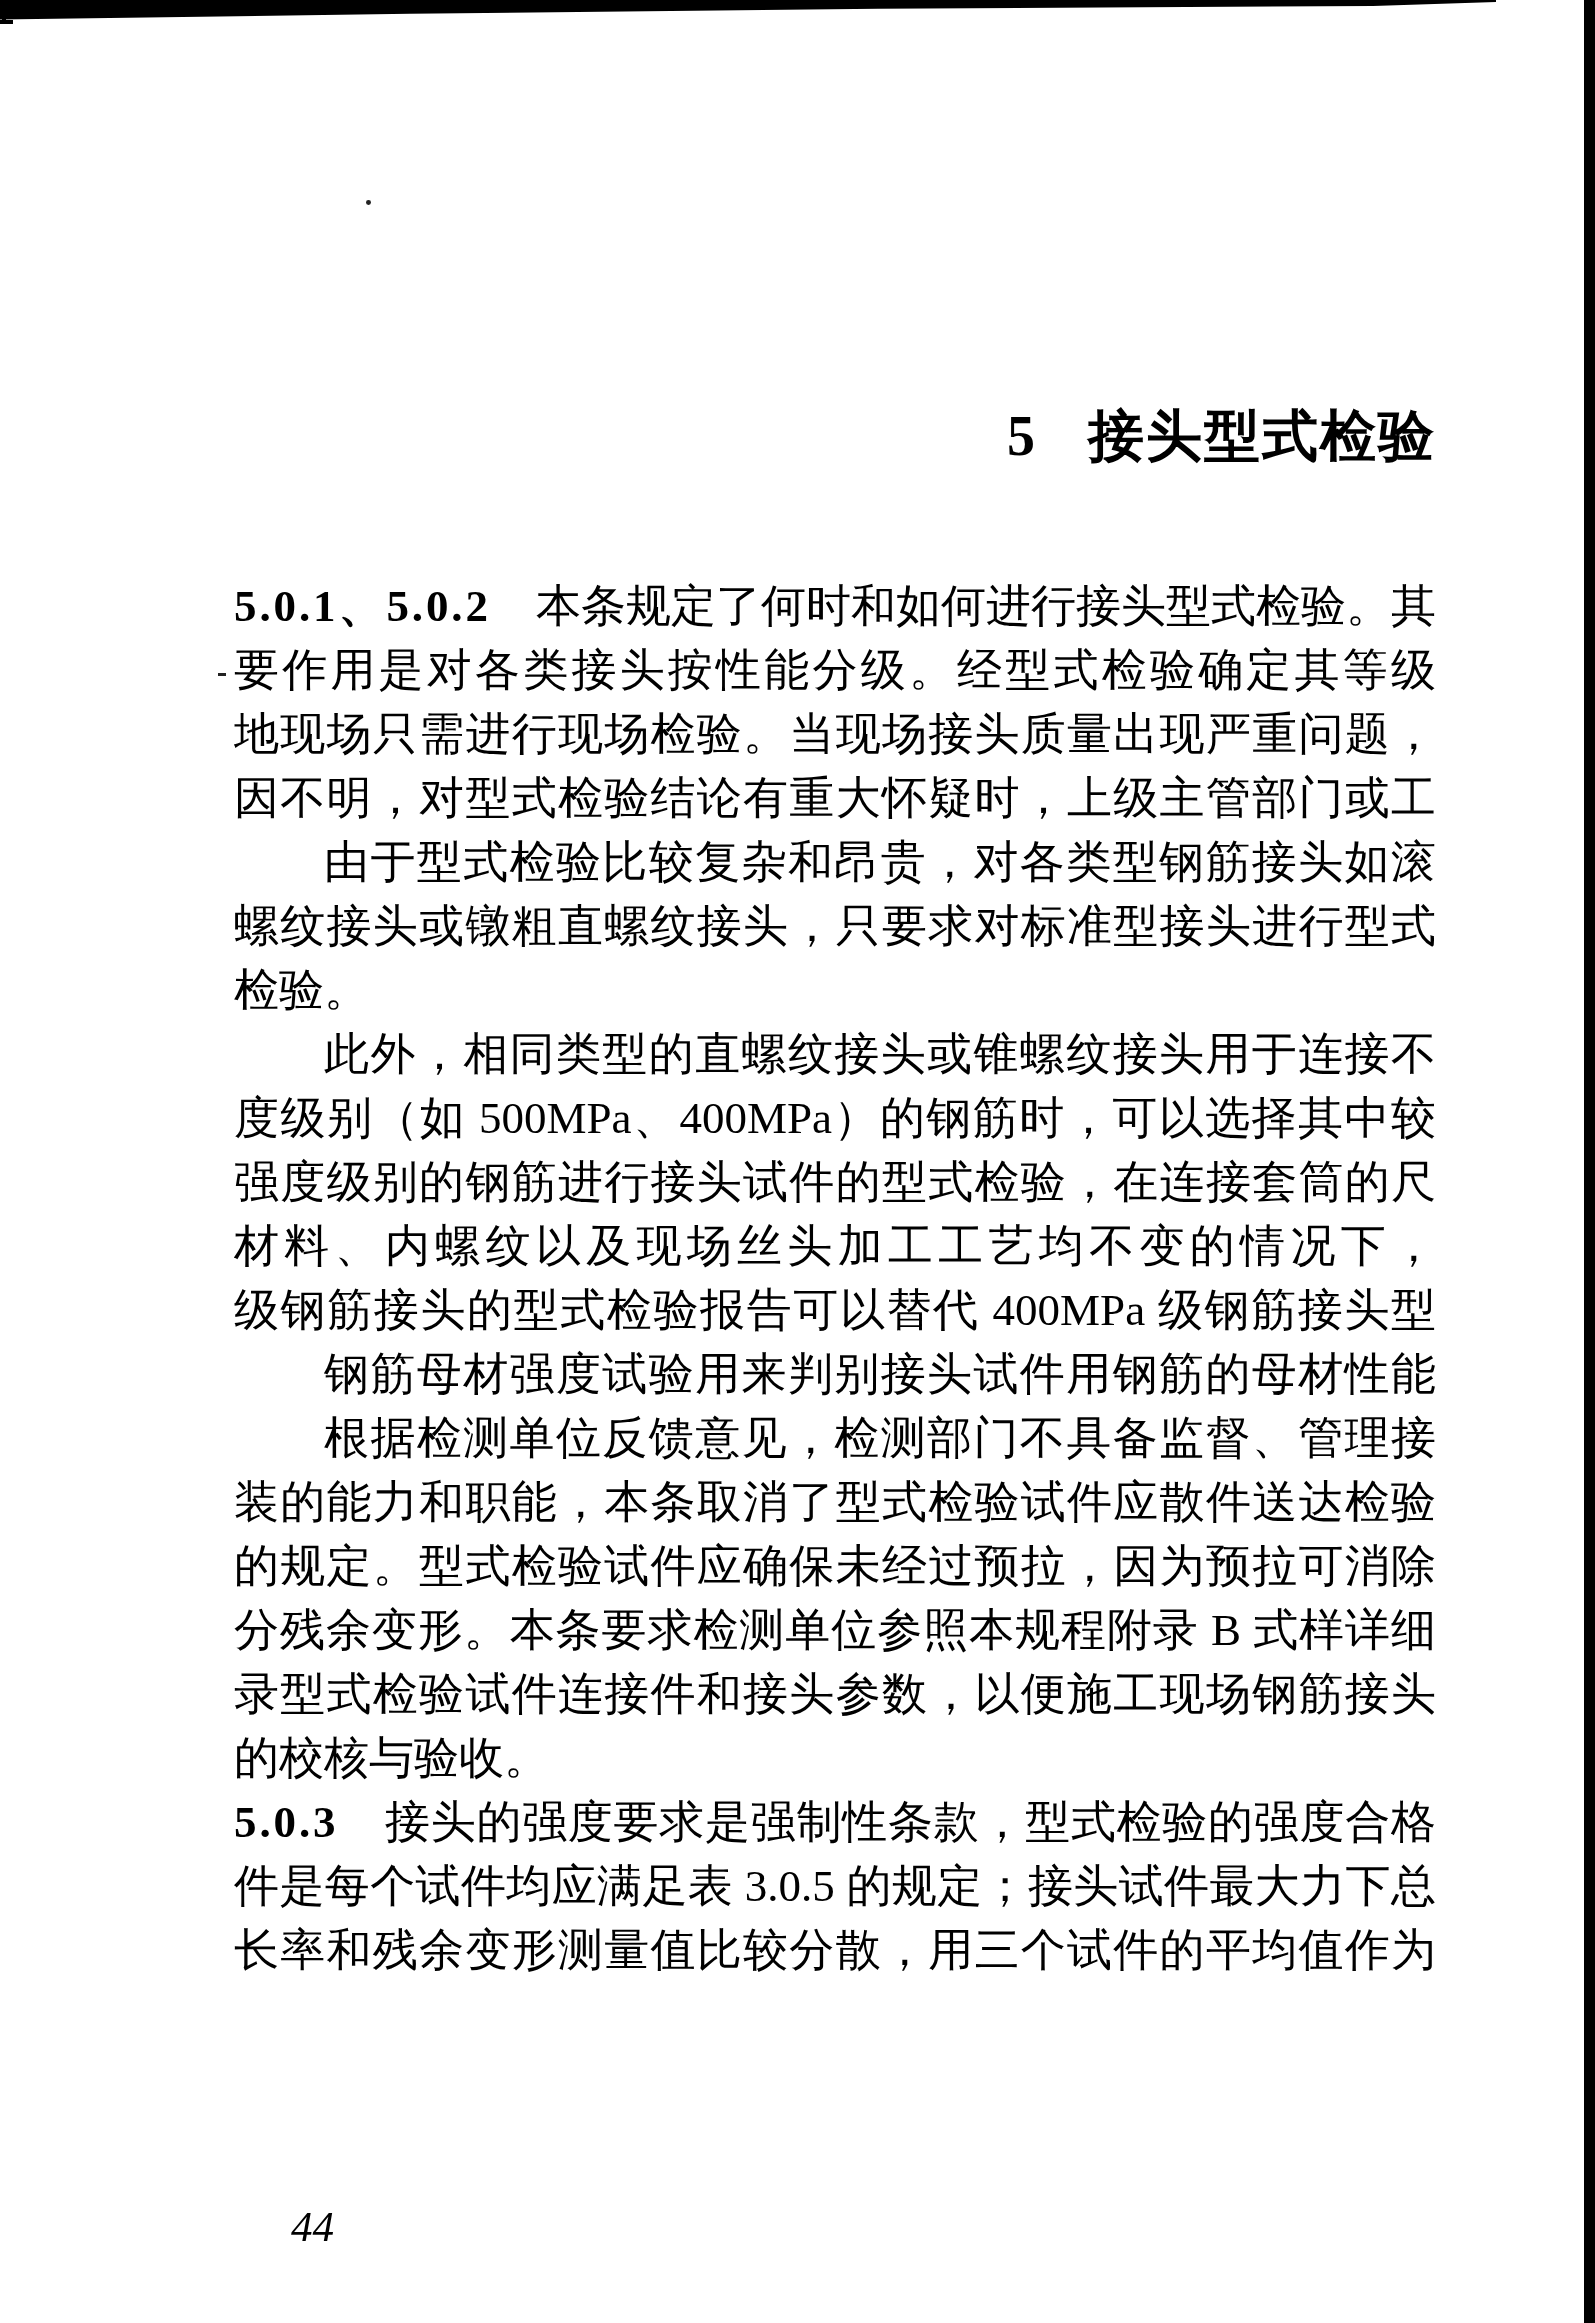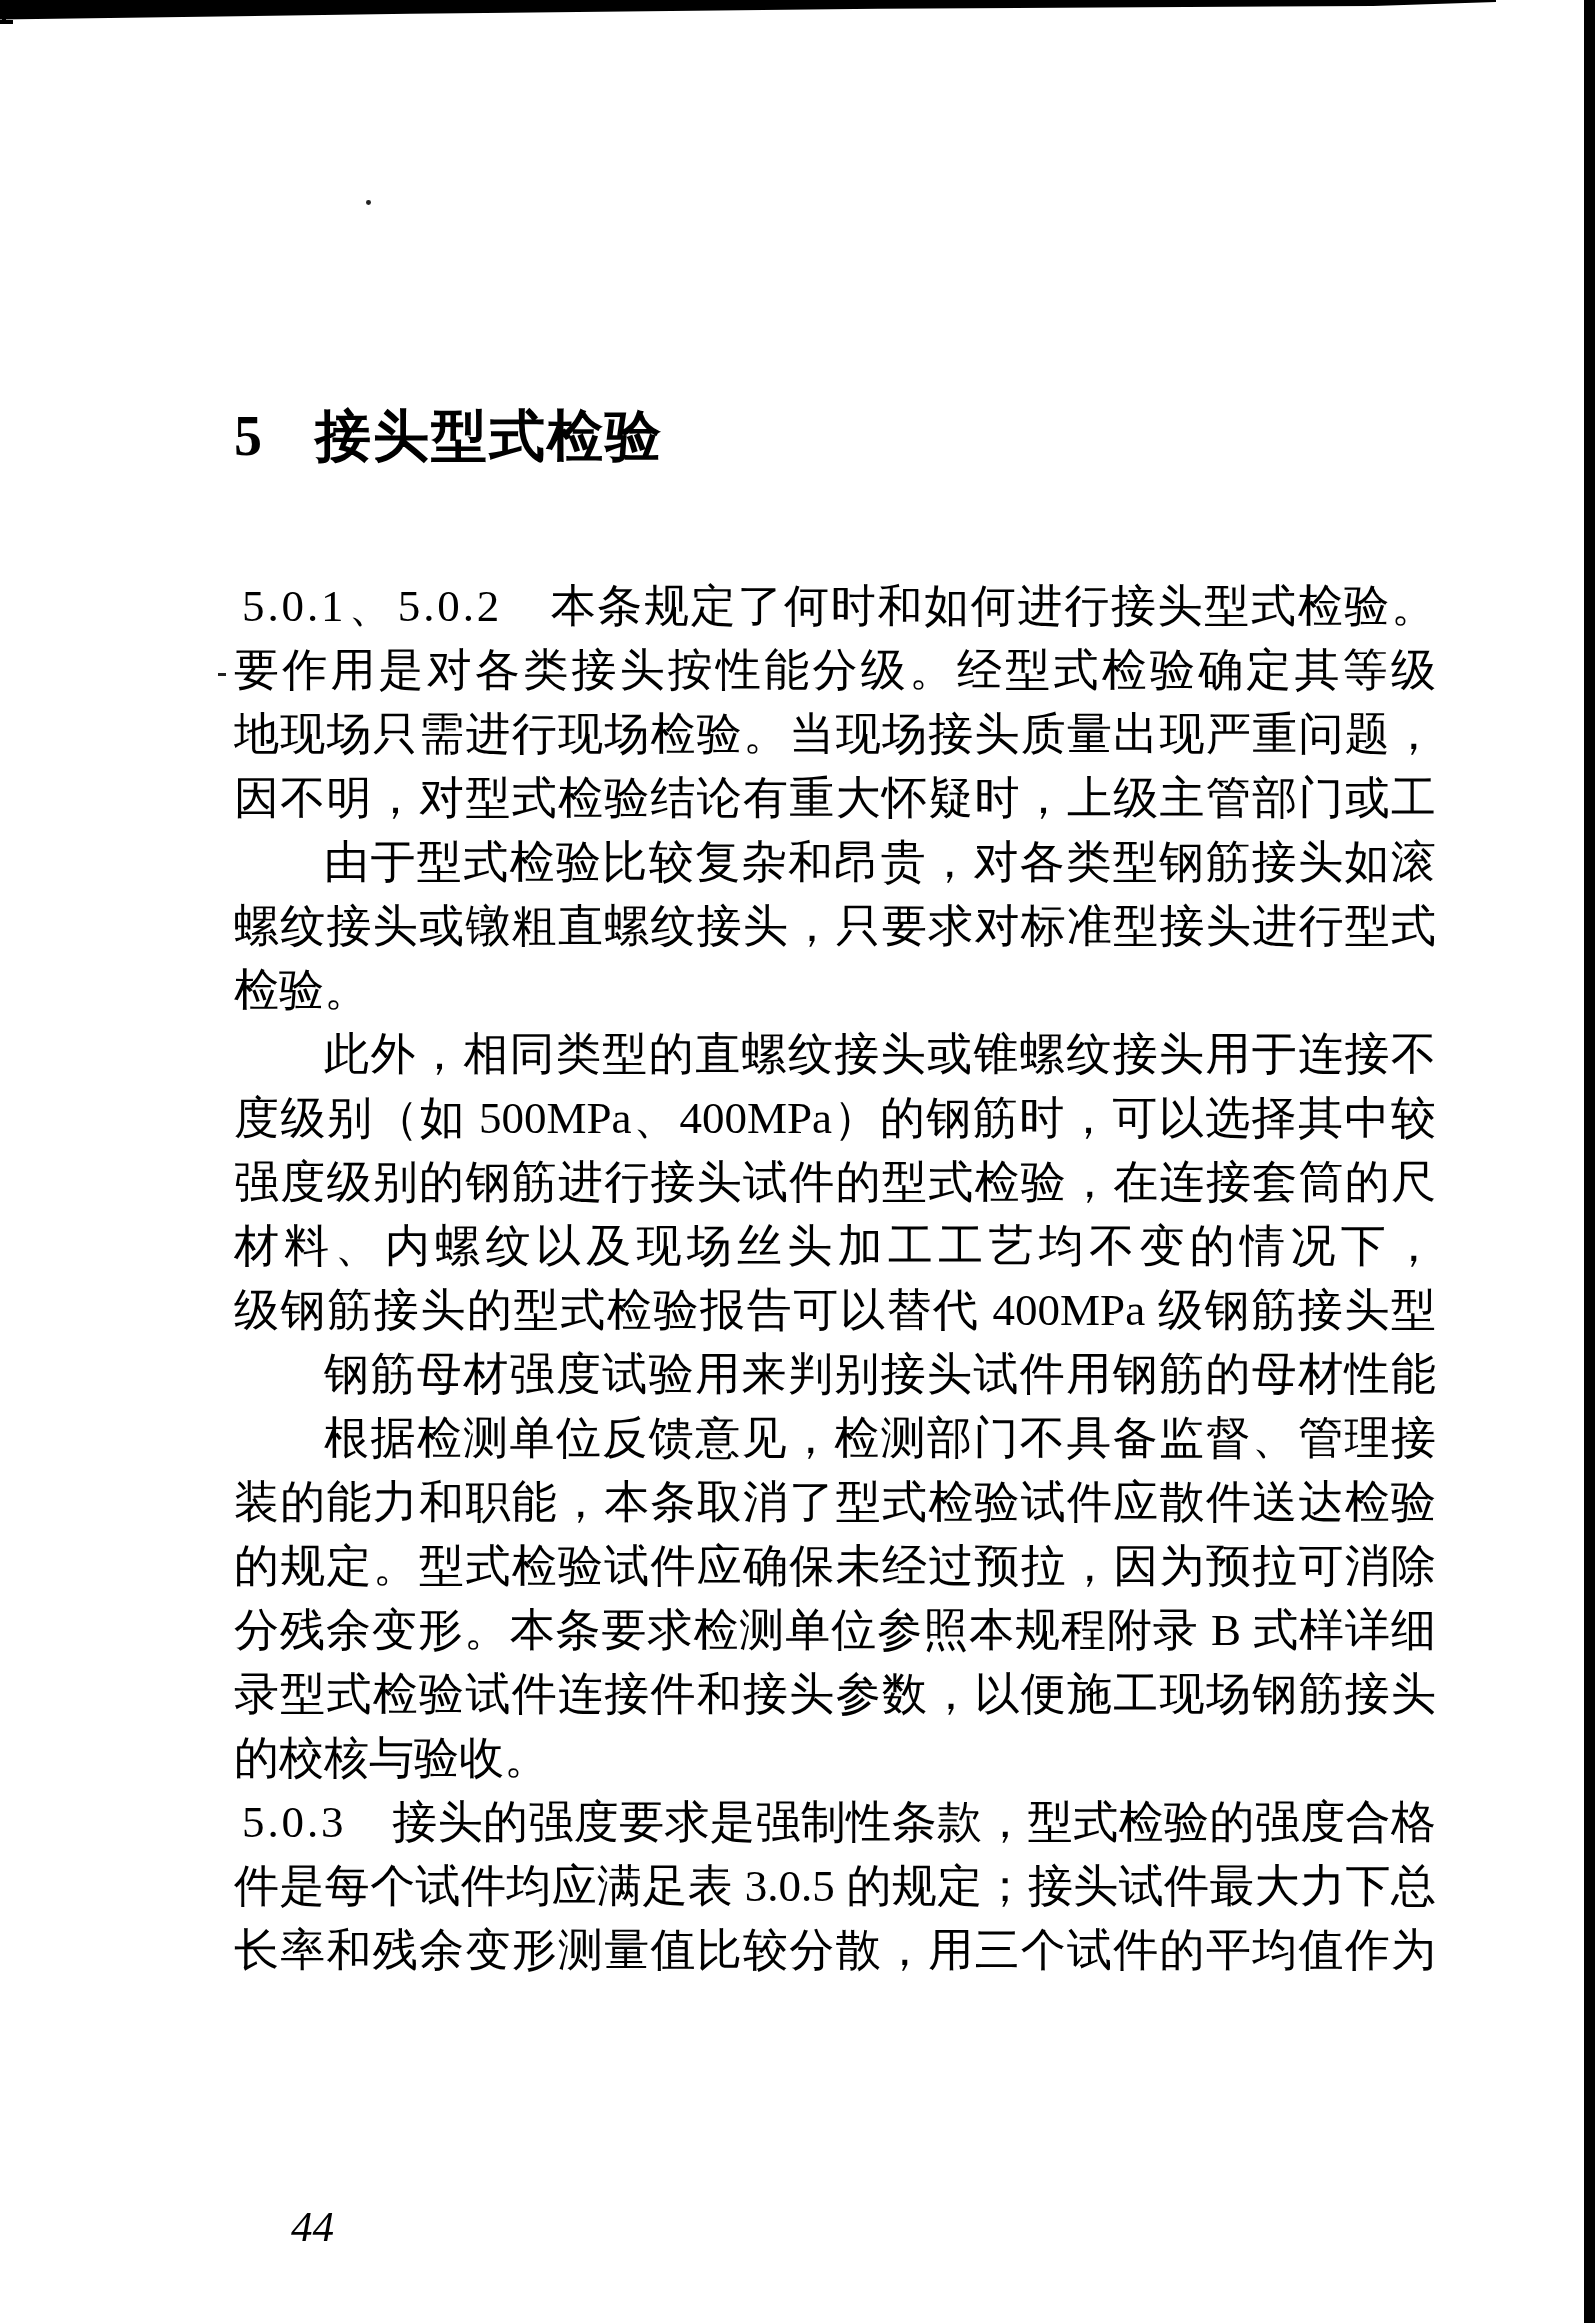--- a/index.html
+++ b/index.html
@@ -20,36 +20,36 @@
     position:absolute;right:0;top:0;width:11.7px;height:2323px;background:#000;
   }
   .scan-speck-a{position:absolute;left:0;top:19.5px;width:12.7px;height:4.9px;background:#000;}
   .scan-speck-a:before{content:"";position:absolute;left:2px;top:-6.8px;width:3.9px;height:7.8px;background:#000;}
   .scan-speck-b{position:absolute;left:366px;top:200px;width:4.9px;height:4.9px;background:#222;border-radius:50%;}
   .scan-speck-c{position:absolute;left:218px;top:673px;width:7.8px;height:2.9px;background:#222;}
   .scan-speck-d{position:absolute;left:993px;top:1549px;width:3.9px;height:3.9px;background:#333;border-radius:50%;}
 
   .chapter-title{
     position:absolute;left:234px;top:406px;width:1202px;
-    text-align:left;font-weight:bold;font-size:56px;line-height:60px;
+    text-align:right;font-weight:bold;font-size:56px;line-height:60px;
     letter-spacing:2px;white-space:nowrap;
   }
   .chapter-title .gap{display:inline-block;width:51px;}
 
   .body-text{
     position:absolute;left:234px;top:574px;width:1202px;
   }
   .line{
     font-size:45px;line-height:64px;height:64px;
     overflow:hidden;white-space:nowrap;
   }
   .line.j{text-align:justify;text-align-last:justify;white-space:normal;}
   .line.ind{padding-left:90px;}
   .line.ind.j{padding-left:90px;box-sizing:border-box;}
-  .num{font-weight:normal;letter-spacing:2.9px;margin-left:8px;}
+  .num{font-weight:bold;letter-spacing:2.9px;}
 
   .page-number{
     position:absolute;left:291px;top:2202px;
     font-size:43px;font-style:italic;line-height:49px;
   }
 </style>
 </head>
 <body>
 
 <div class="page">

